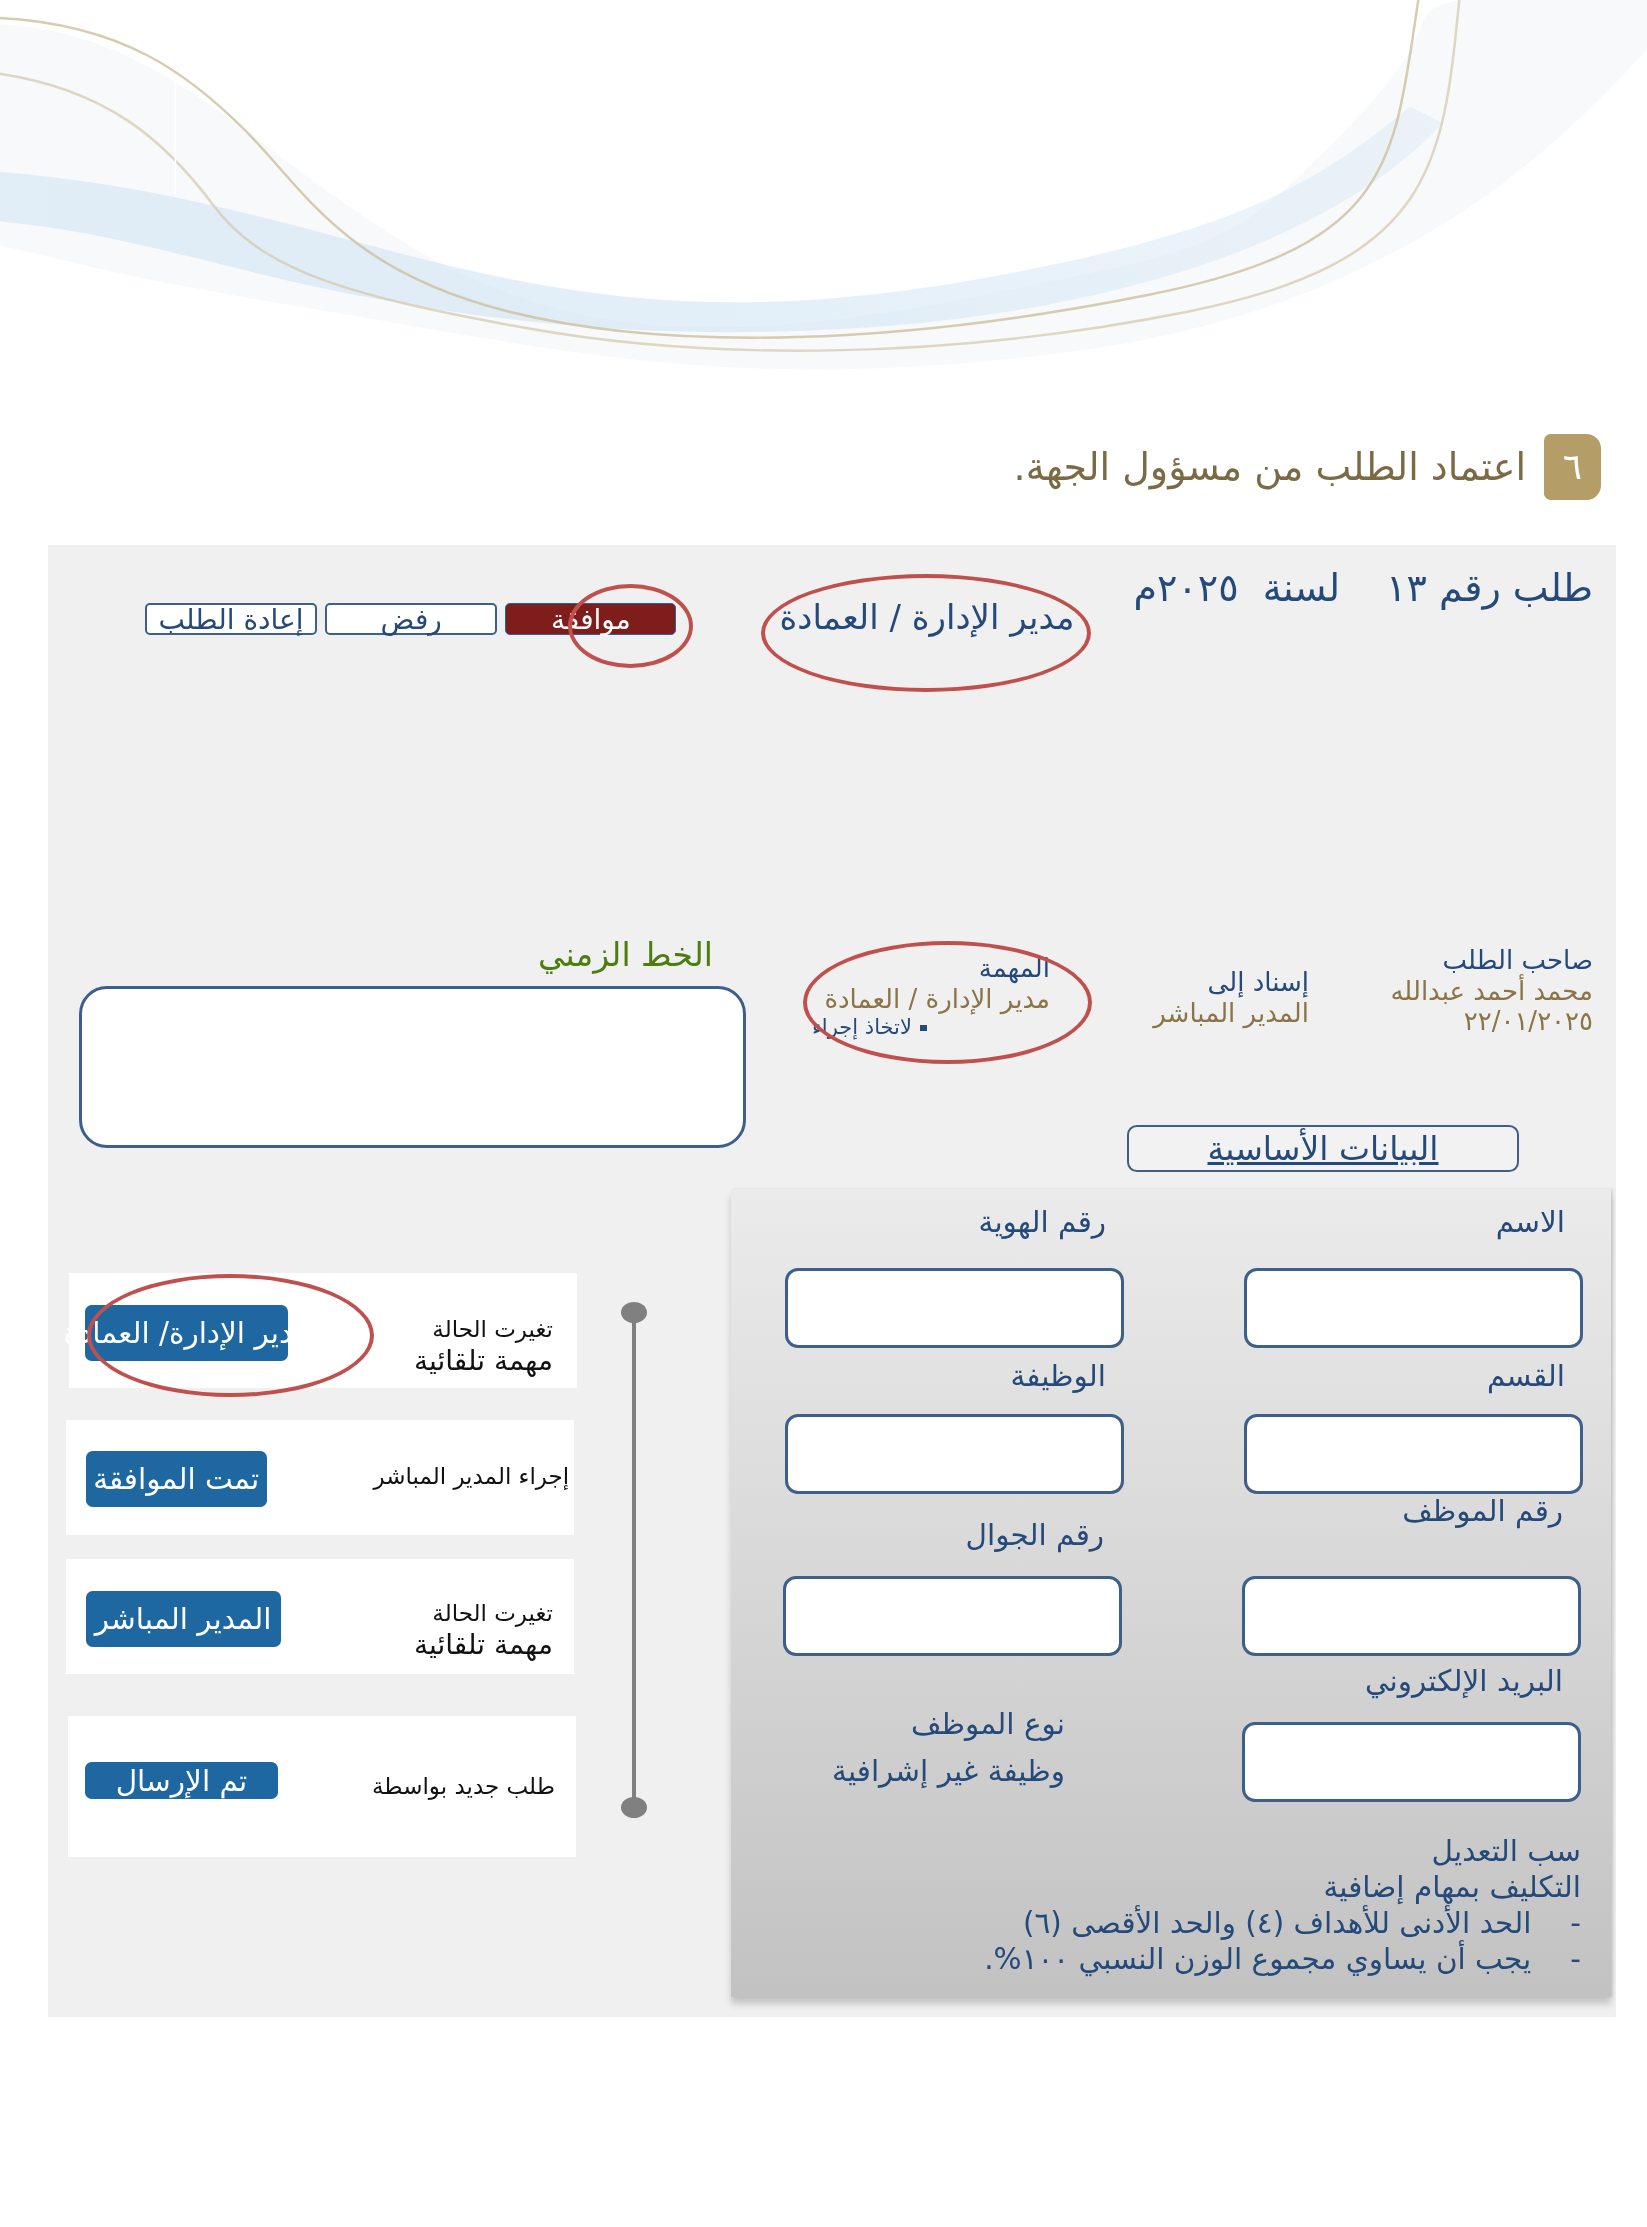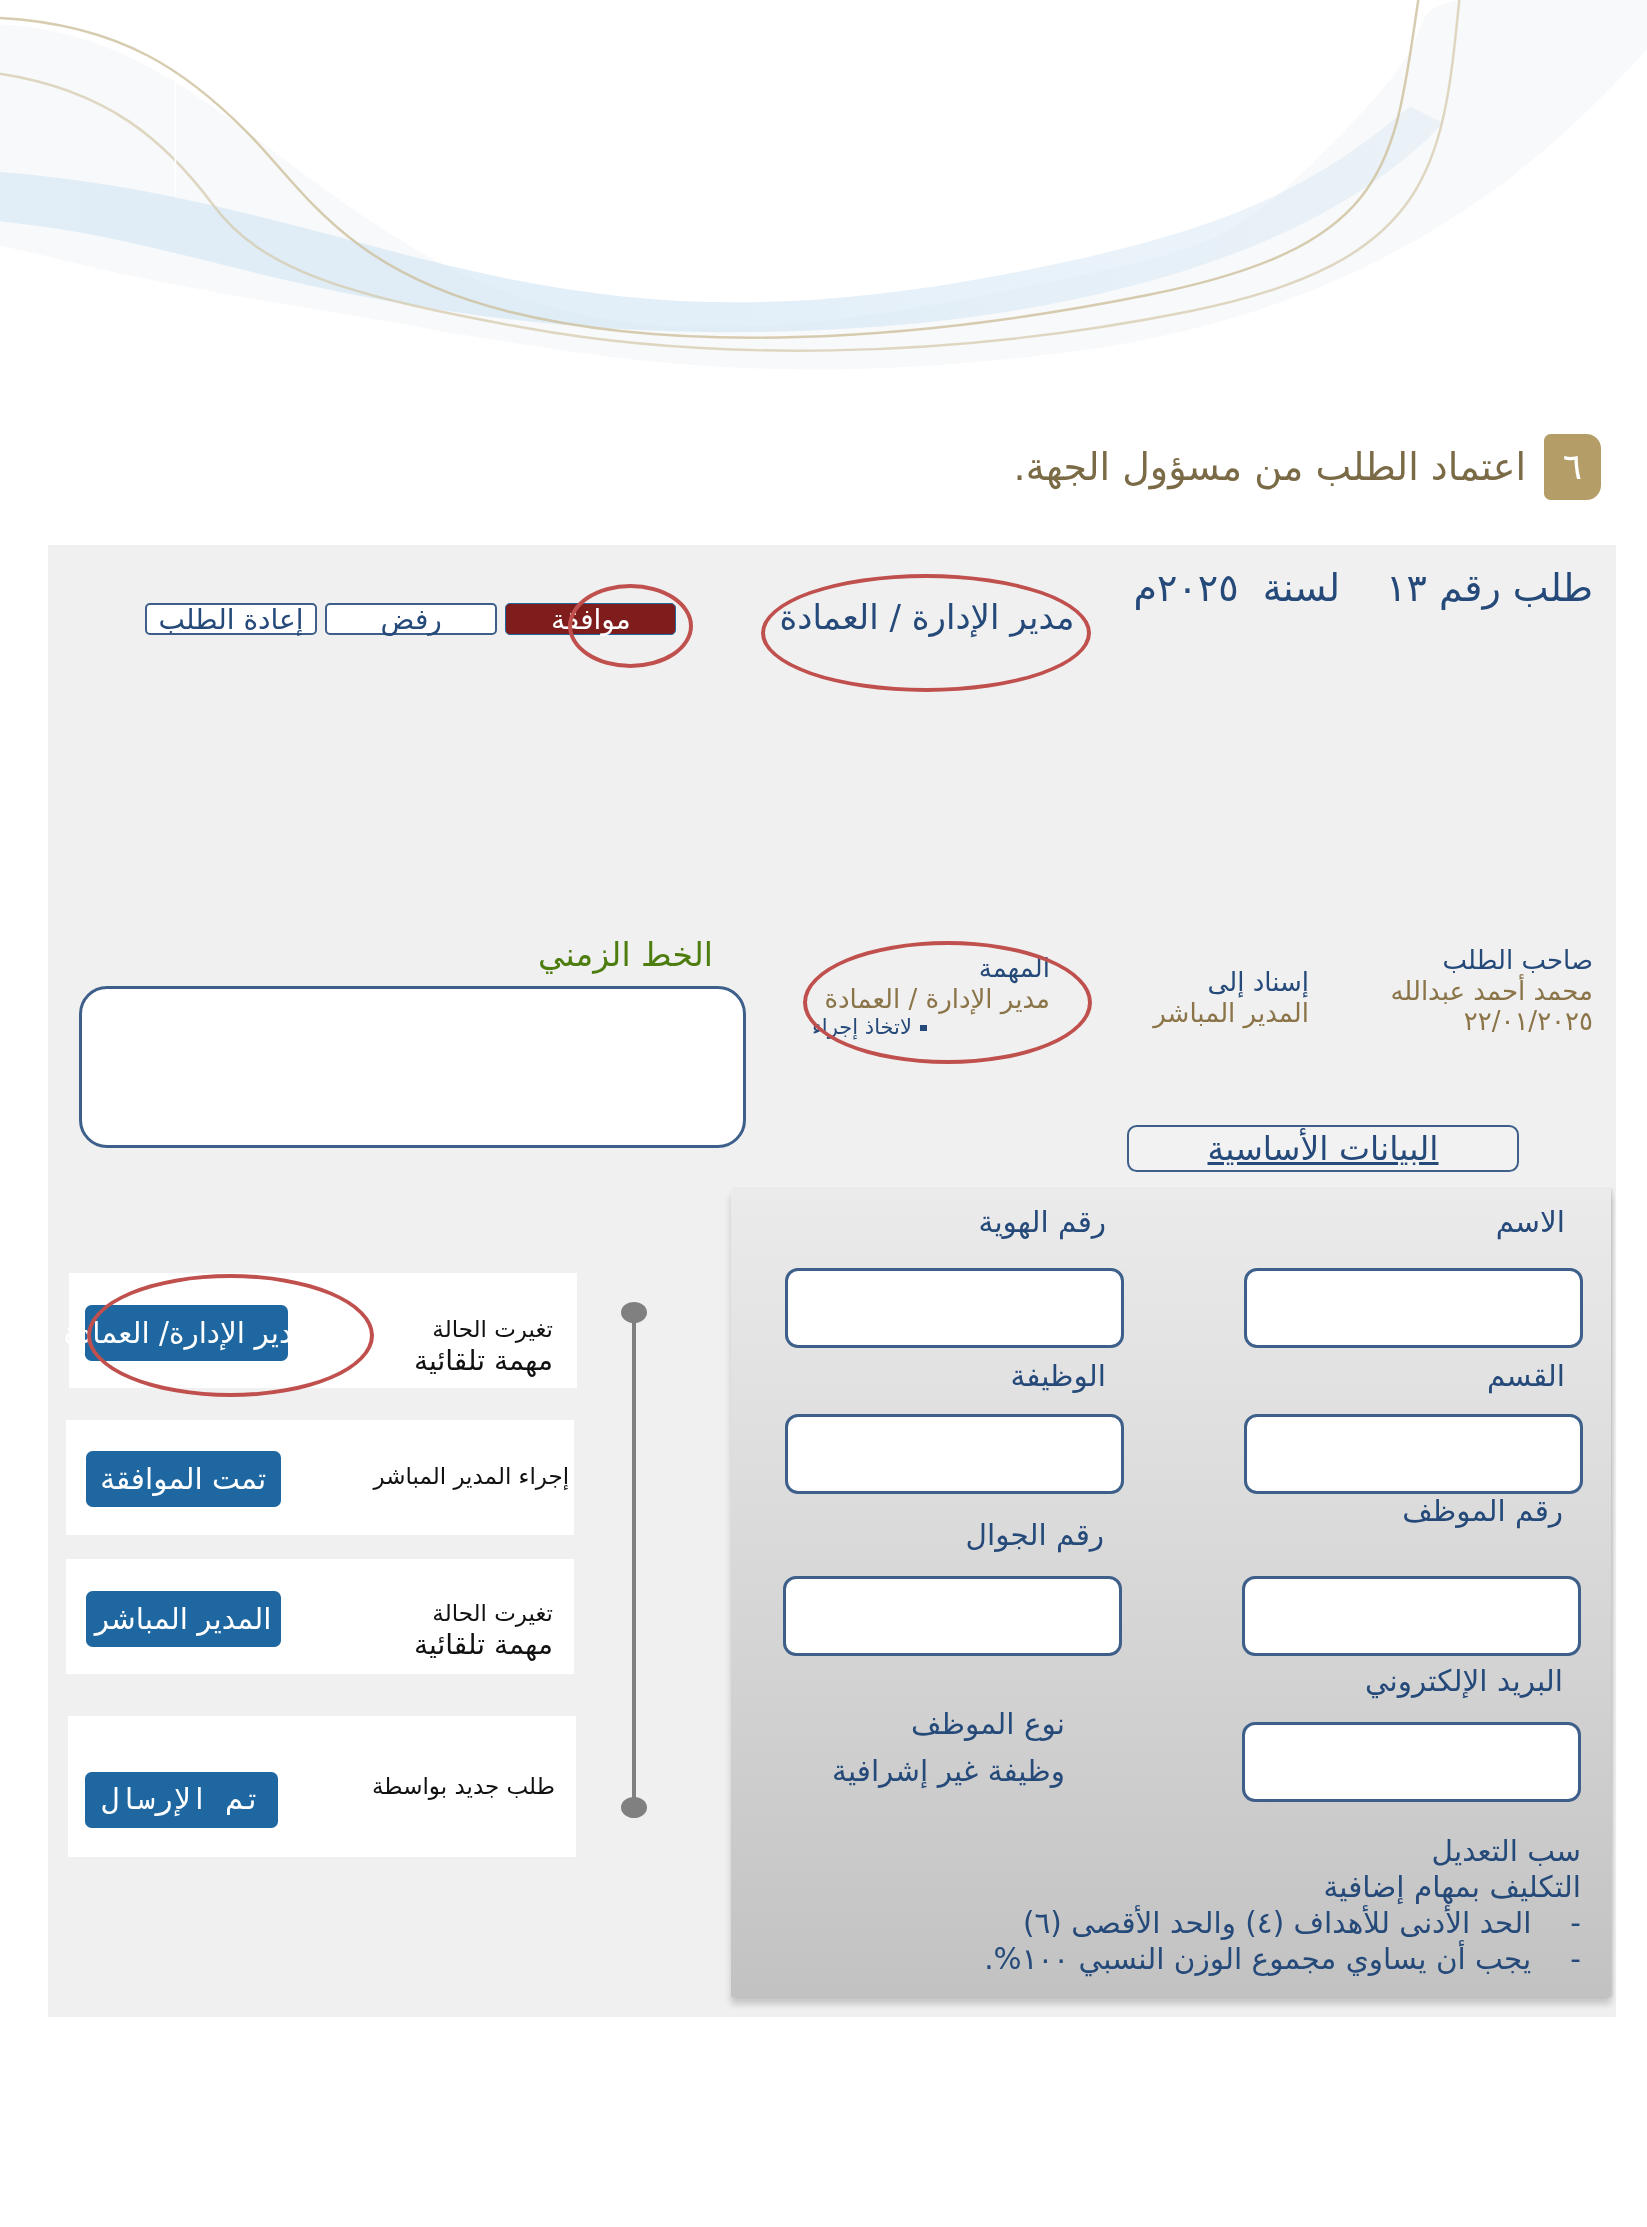--- a/index.html
+++ b/index.html
@@ -184,29 +184,29 @@
 <div class="abs tl-card" style="left:69px; top:1273px; width:508px; height:115px;">
   <div class="tl-btn" style="left:16.4px; top:32px; width:203px; height:56px;">مدير الإدارة/ العمادة</div>
   <div class="tl-text" style="right:24px; top:43px;">
     <div class="tl-small">تغيرت الحالة</div>
     <div class="tl-large">مهمة تلقائية</div>
   </div>
 </div>
 <div class="abs annot-ellipse" style="left:87px; top:1274px; width:287px; height:123px;"></div>
 
 <div class="abs tl-card" style="left:66px; top:1420px; width:508px; height:115px;">
-  <div class="tl-btn" style="left:19.7px; top:31px; width:195px; height:56px;">تمت الموافقة</div>
+  <div class="tl-btn" style="left:19.7px; top:31px; width:181px; height:56px;">تمت الموافقة</div>
   <div class="tl-text tl-small" style="right:4.9px; top:43px;">إجراء المدير المباشر</div>
 </div>
 
 <div class="abs tl-card" style="left:66px; top:1559px; width:508px; height:115px;">
   <div class="tl-btn" style="left:19.7px; top:32px; width:195px; height:56px;">المدير المباشر</div>
   <div class="tl-text" style="right:21px; top:41px;">
     <div class="tl-small">تغيرت الحالة</div>
     <div class="tl-large">مهمة تلقائية</div>
   </div>
 </div>
 
 <div class="abs tl-card" style="left:68px; top:1716px; width:508px; height:141px;">
-  <div class="tl-btn" style="left:17px; top:56px; width:193px; height:56px;font-family:Liberation Mono, monospace;">تم الإرسال</div>
+  <div class="tl-btn" style="left:17px; top:46px; width:193px; height:37px;">تم الإرسال</div>
   <div class="tl-text tl-small" style="right:21px; top:57px;">طلب جديد بواسطة</div>
 </div>
 
 
 </body></html>

